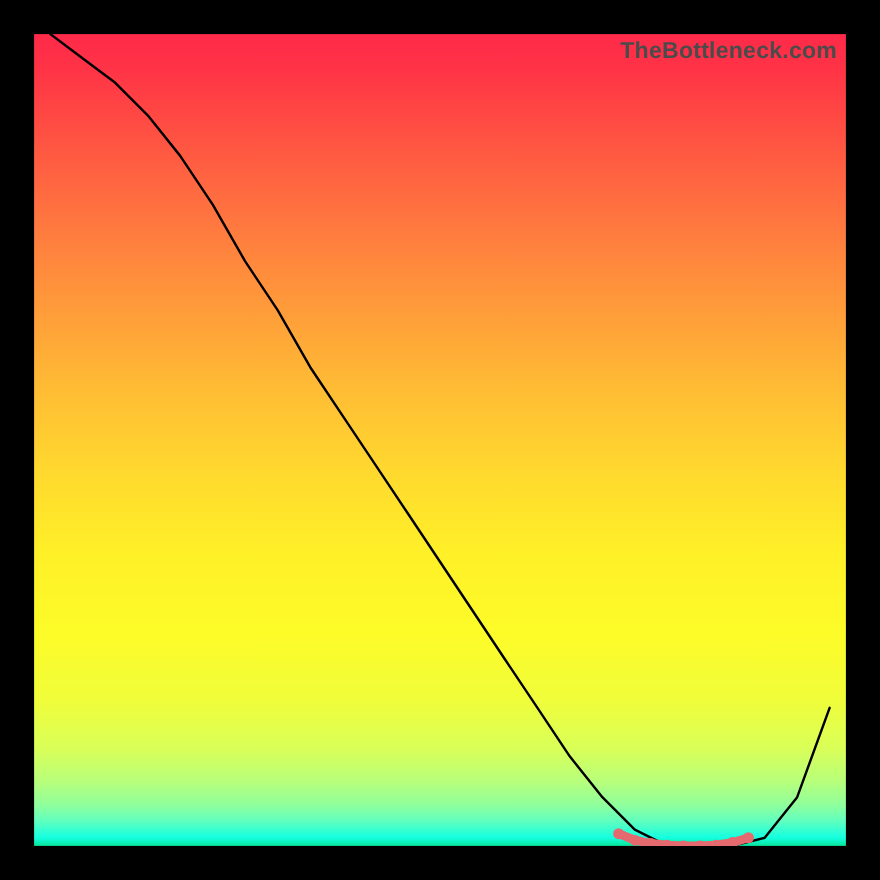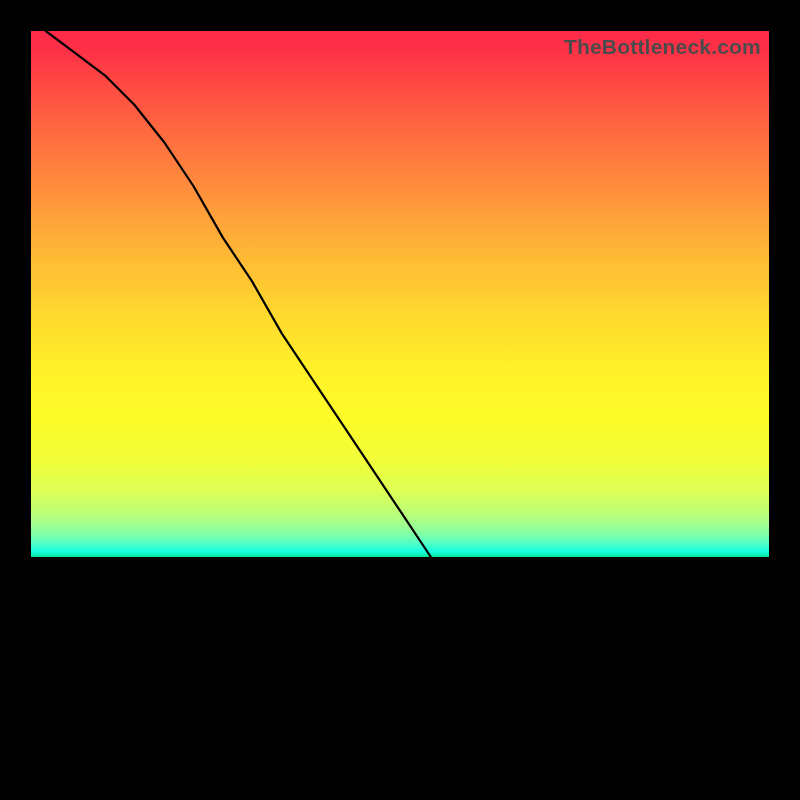--- a/index.html
+++ b/index.html
@@ -14,21 +14,21 @@
     position: relative;
     width: 800px;
     height: 800px;
     background: #000;
   }
   .plot {
     position: absolute;
     left: 31px;
     top: 31px;
     width: 738px;
-    height: 526px;
+    height: 738px;
     overflow: hidden;
   }
   .gradient {
     position: absolute;
     inset: 0;
     background: linear-gradient(
       to bottom,
       #ff2a49 0%,
       #ff3246 4%,
       #ff5742 14%,

